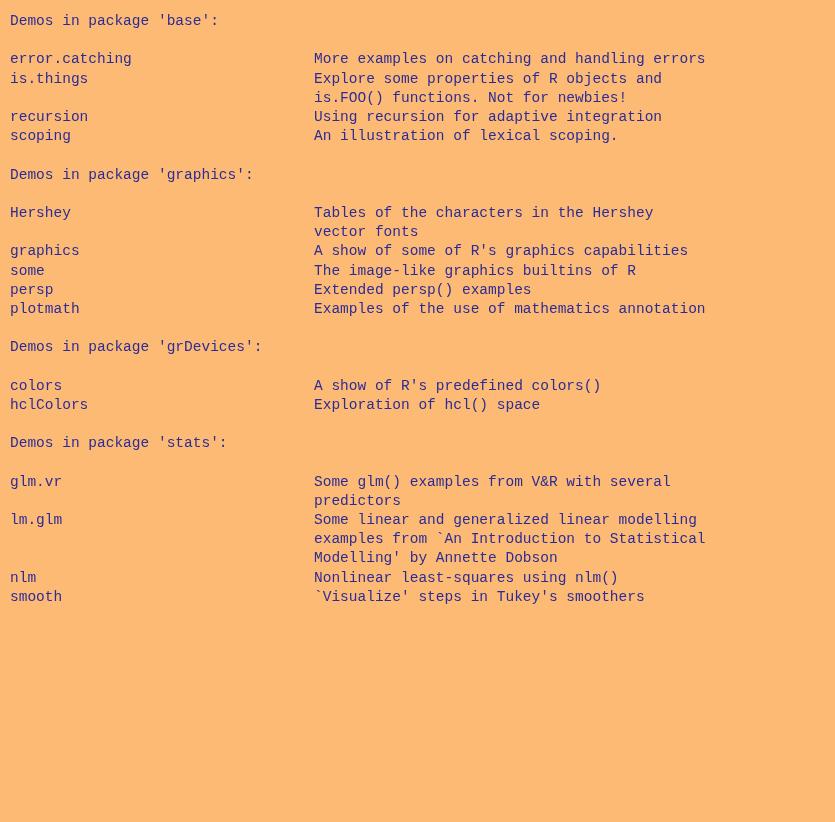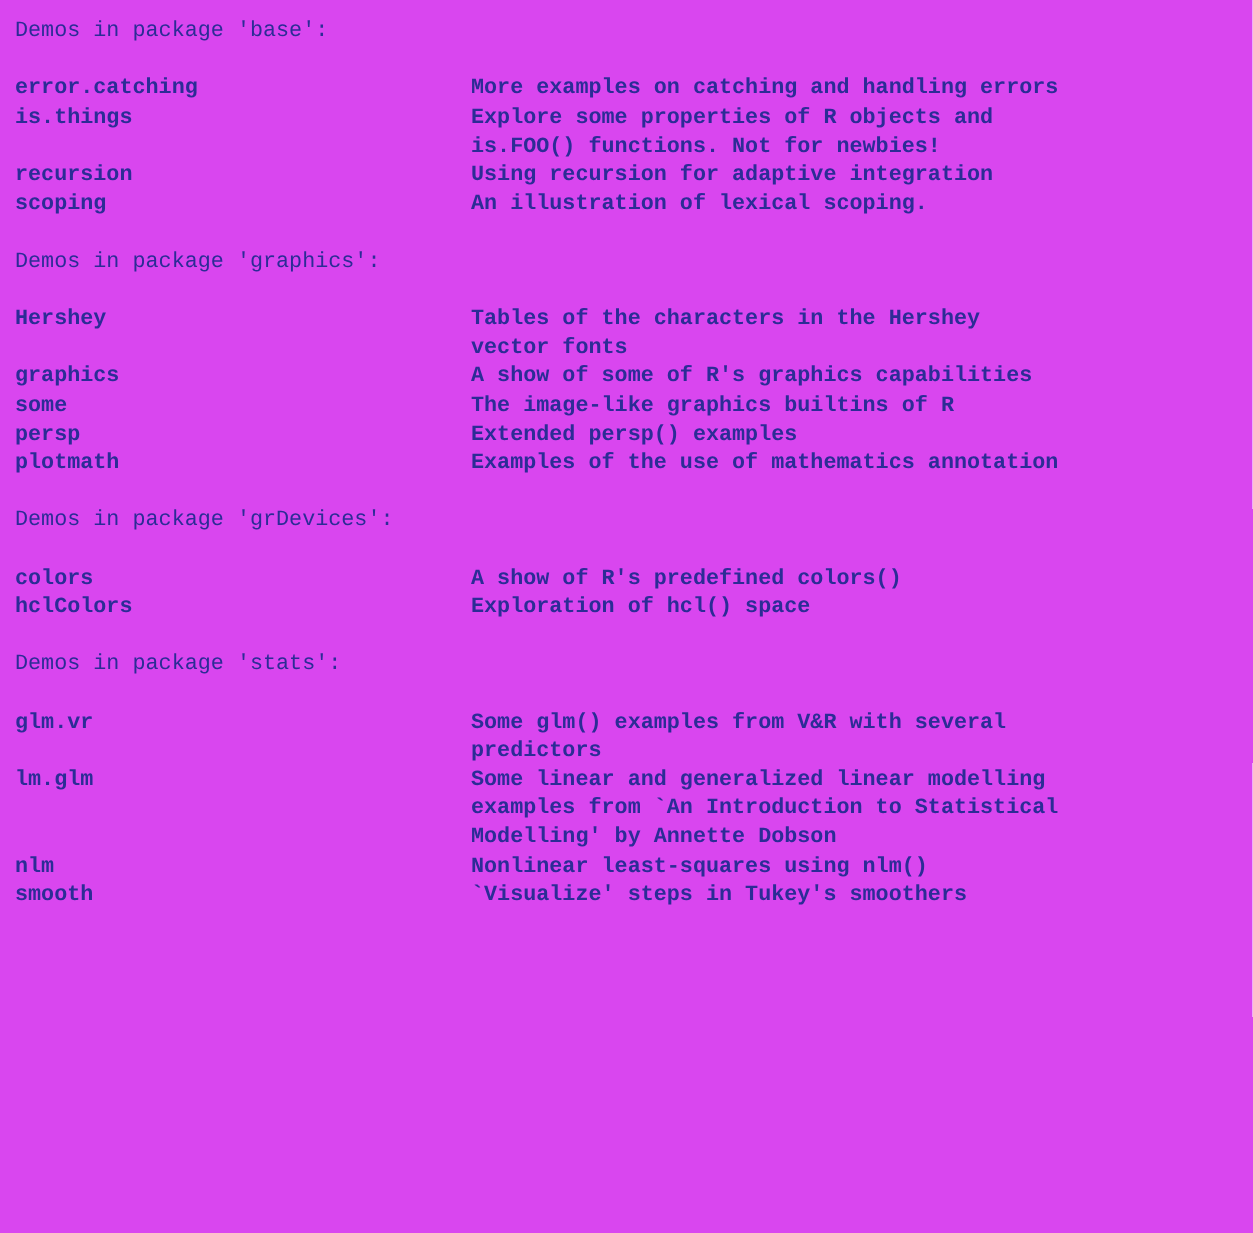--- a/index.html
+++ b/index.html
@@ -38,21 +38,20 @@
   }
   .blank-line {
     height: 19.2px;
     line-height: 19.2px;
     white-space: pre;
   }
   .demo-row {
     display: flex;
     align-items: flex-start;
     white-space: pre;
-    font-weight: bold;
   }
   .demo-name {
     width: 262px;
     min-width: 262px;
     flex: 0 0 262px;
     white-space: pre;
     line-height: 19.2px;
   }
   .demo-desc {
     white-space: pre;
@@ -61,21 +60,21 @@
   }
   .desc-line {
     white-space: pre;
     line-height: 19.2px;
     height: 19.2px;
   }
 </style>
 </head>
 <body style="background: rgb(255, 255, 255);">
 
-<div id="terminal" style="color: rgb(44, 44, 150); background: #d946ef;">
+<div id="terminal" style="color: rgb(44, 44, 150); background: #fdba74;">
   <div id="content">
       <div class="pkg-block">
         <div class="pkg-header">Demos in package 'base':</div>
         <div class="blank-line"> </div>
         <div class="demo-row"><div class="demo-name">error.catching</div><div class="demo-desc"><div class="desc-line">More examples on catching and handling errors</div></div></div>
         <div class="demo-row"><div class="demo-name">is.things</div><div class="demo-desc"><div class="desc-line">Explore some properties of R objects and</div><div class="desc-line">is.FOO() functions. Not for newbies!</div></div></div>
         <div class="demo-row"><div class="demo-name">recursion</div><div class="demo-desc"><div class="desc-line">Using recursion for adaptive integration</div></div></div>
         <div class="demo-row"><div class="demo-name">scoping</div><div class="demo-desc"><div class="desc-line">An illustration of lexical scoping.</div></div></div>
         <div class="blank-line"> </div>
       </div>

